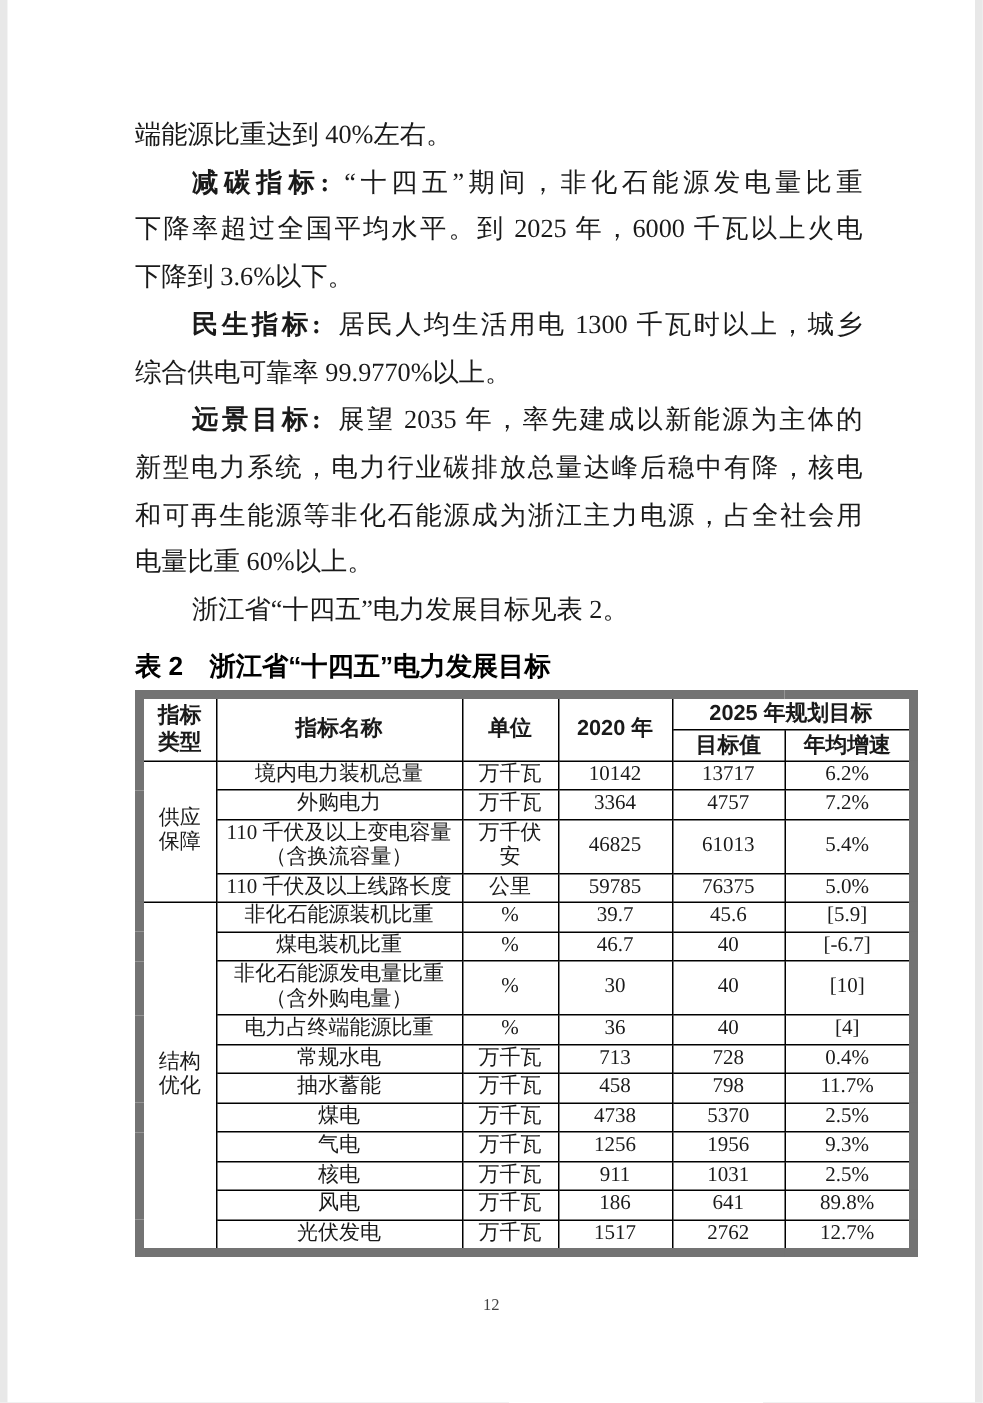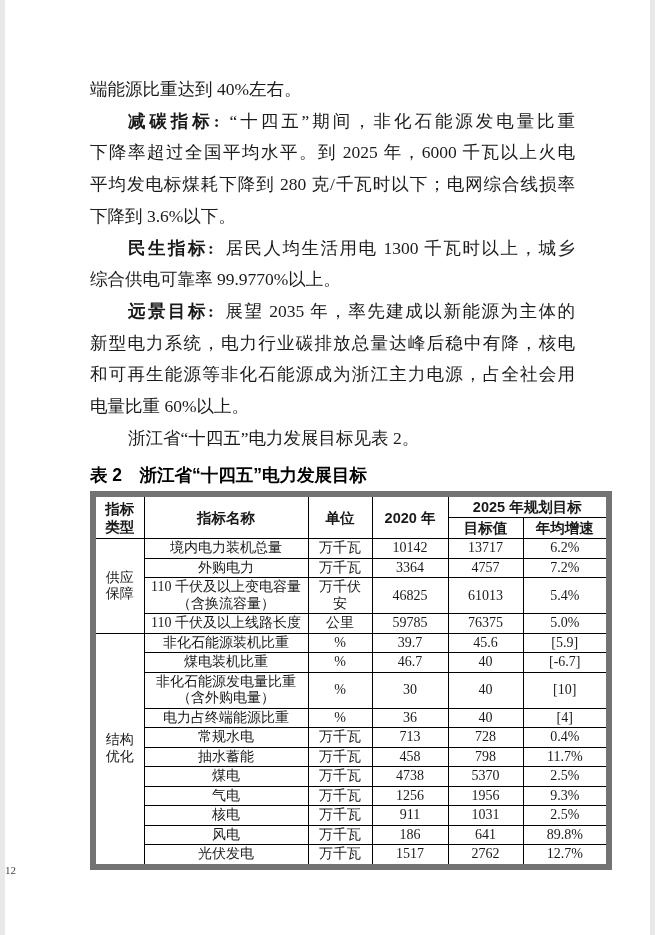--- a/index.html
+++ b/index.html
@@ -64,38 +64,37 @@
   }
   td.group-cell{
     font-size:14px;
     line-height:18px;
     white-space:pre-line;
   }
   .pagenum{
     position:absolute;
     left:0;right:0;
     top:864px;
-    text-align:left;
+    text-align:center;
     font-size:11px;
     color:#444;
   }
 </style>
 </head>
 <body>
 
 <div class="page">
   <div class="content">
 
     <div class="tline lastline">端能源比重达到 40%左右。</div>
 
     <div class="tline indent">
       <span class="lead">减碳指标:</span><span>“十四五”期间，非化石能源发电量比重</span>
     </div>
     <div class="tline">下降率超过全国平均水平。到 2025 年，6000 千瓦以上火电</div>
-    <div class="tline">平均发电标煤耗下降到 280 克/千瓦时以下；电网综合线损率</div>
     <div class="tline lastline">下降到 3.6%以下。</div>
 
     <div class="tline indent">
       <span class="lead">民生指标:</span><span>居民人均生活用电 1300 千瓦时以上，城乡</span>
     </div>
     <div class="tline lastline">综合供电可靠率 99.9770%以上。</div>
 
     <div class="tline indent">
       <span class="lead">远景目标:</span><span>展望 2035 年，率先建成以新能源为主体的</span>
     </div>

